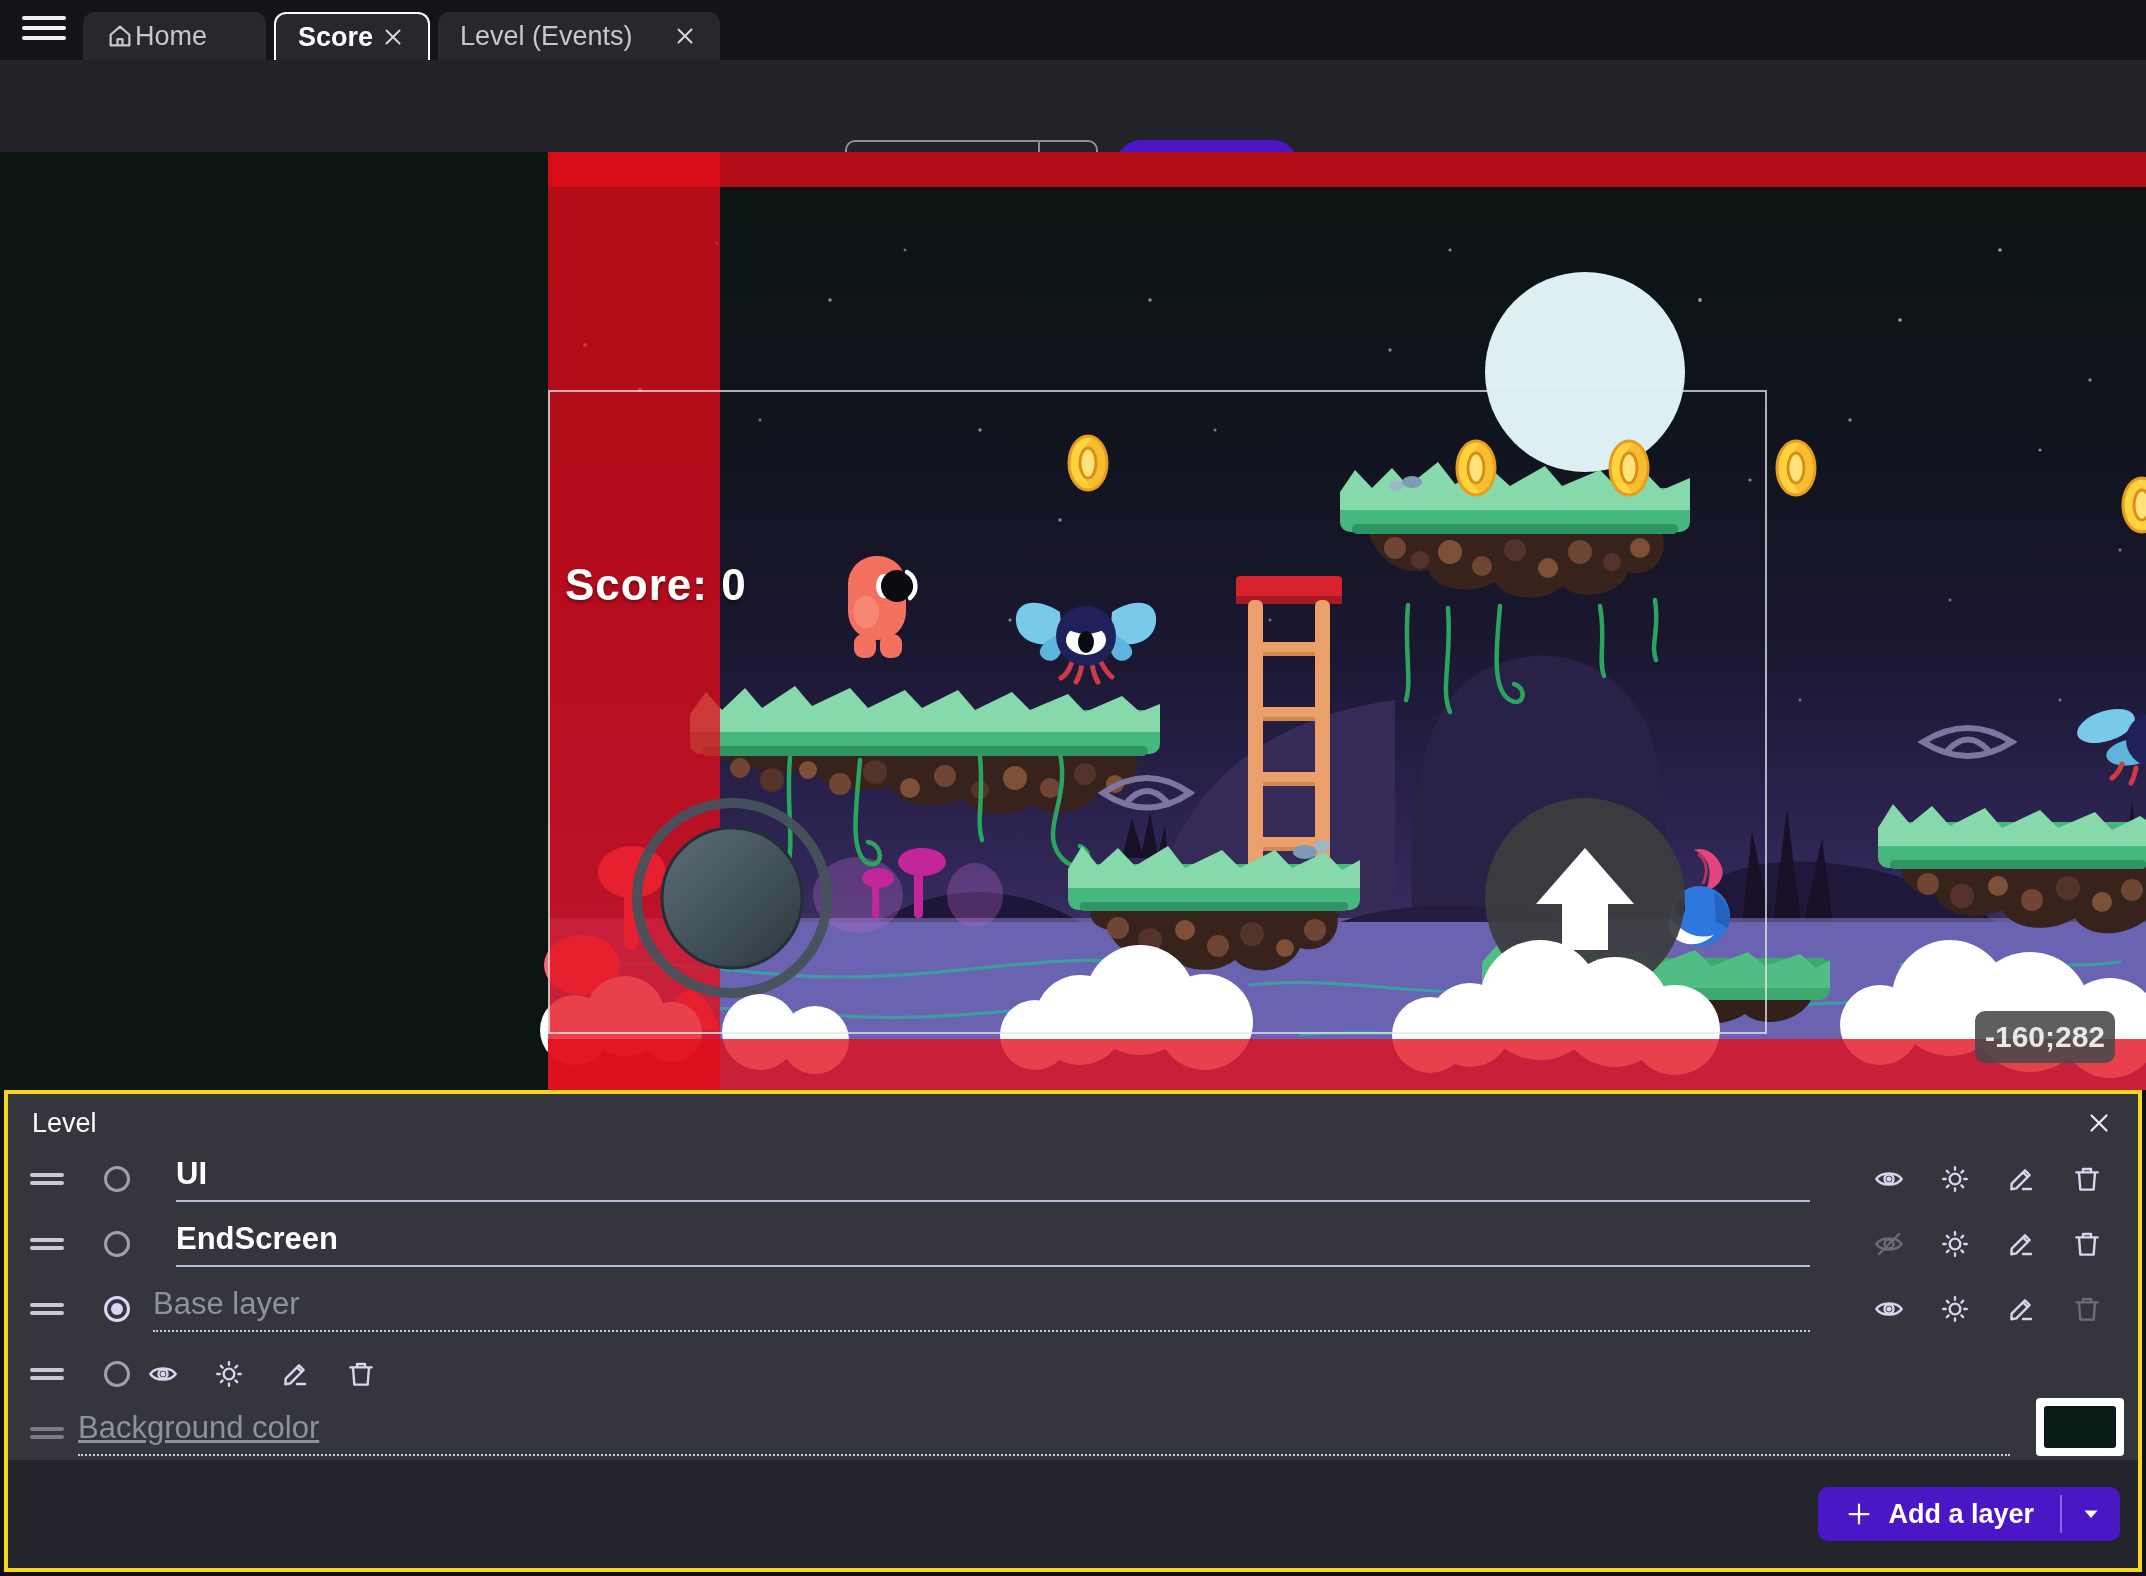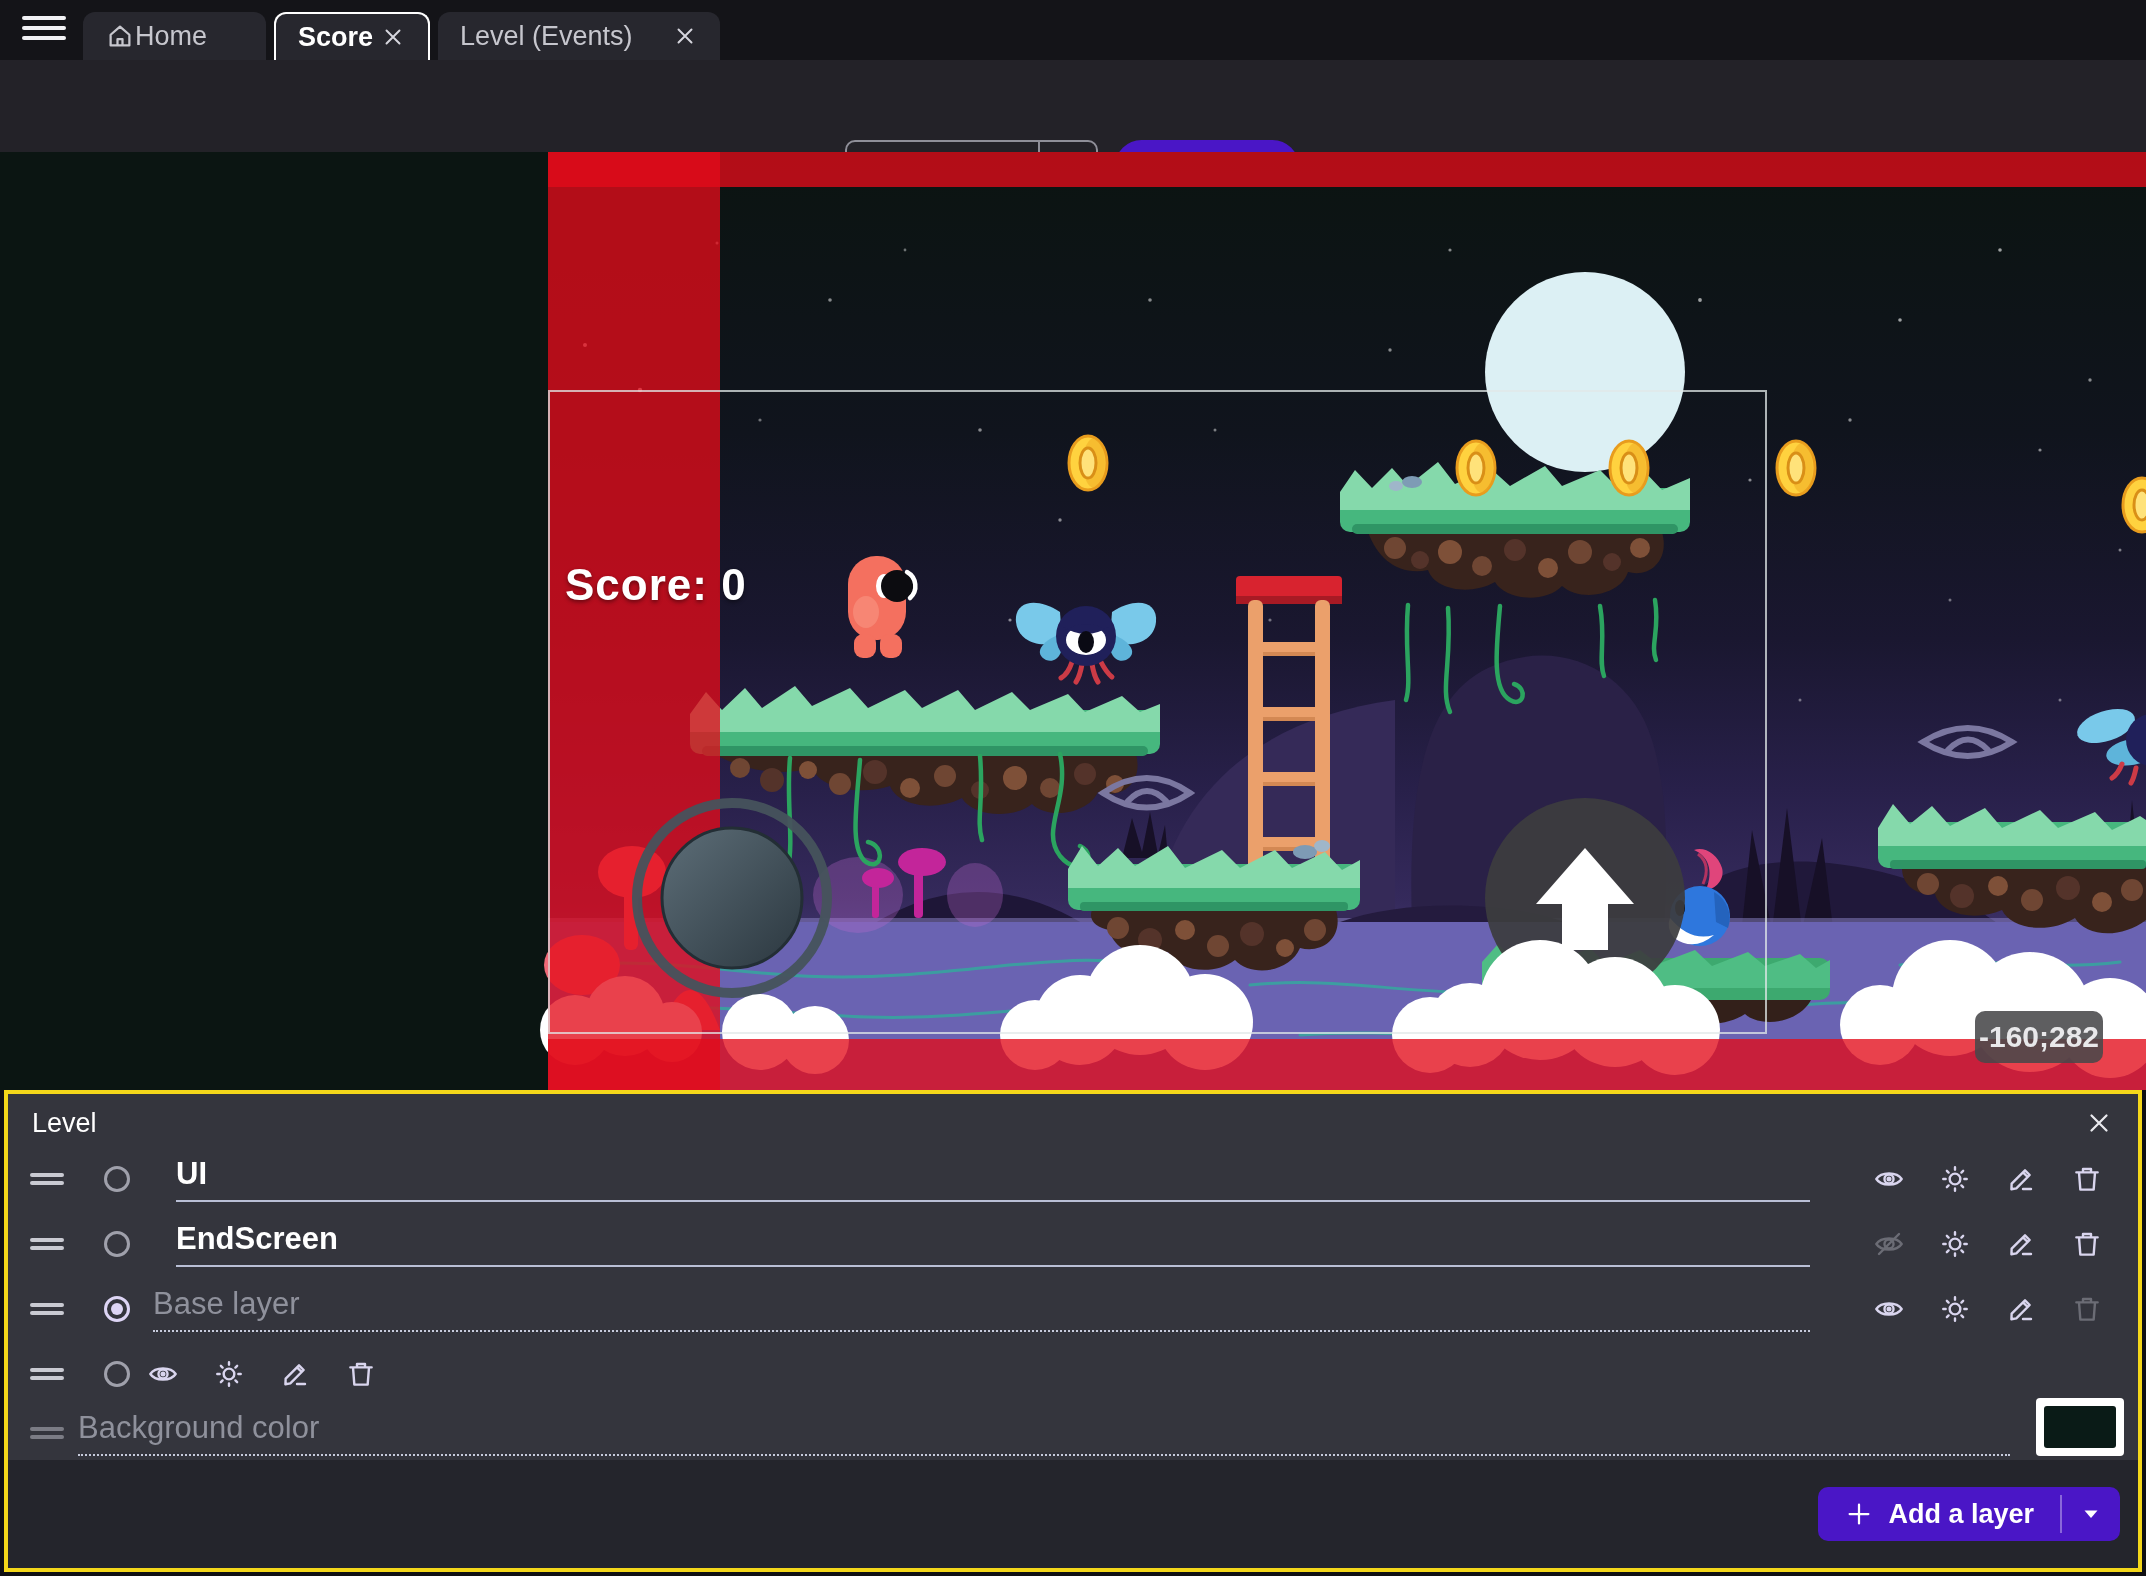--- a/index.html
+++ b/index.html
@@ -48,21 +48,21 @@
                     display:flex; align-items:center; justify-content:center; color:#211539; }
   .tdiv { position:absolute; top:104px; width:2px; height:40px; background:#3e3f45; }
 
   
   .canvas { position:absolute; left:0; top:152px; width:2146px; height:938px; background:#0b1512; overflow:hidden; }
   .canvas svg.scene { position:absolute; left:0; top:0; }
   .score { position:absolute; left:565px; top:408px; font-size:44px; font-weight:700; color:#ffffff;
            text-shadow:0 2px 4px rgba(0,0,0,.45); letter-spacing:1px; }
   .selrect { position:absolute; left:548px; top:238px; width:1219px; height:644px;
              border:2px solid rgba(225,232,232,.75); pointer-events:none; }
-  .coordbadge { position:absolute; left:1975px; top:859px; width:128px; height:52px;
+  .coordbadge { position:absolute; left:1975px; top:859px; width:140px; height:52px;
                 background:rgba(72,72,74,.88); border-radius:10px; display:flex; align-items:center;
                 justify-content:center; font-size:30px; font-weight:700; color:#e8e8ea; }
 
   
   .layers-panel { position:absolute; left:4px; top:1090px; width:2138px; height:482px;
                   border:4px solid #f4d71a; background:#34353d; display:flex; flex-direction:column; }
   .panel-head { height:52px; display:flex; align-items:center; padding:6px 24px 0 24px; }
   .panel-title { font-size:27px; color:#ffffff; }
   .panel-close { margin-left:auto; width:30px; height:30px; color:#e9e9ee; cursor:pointer; }
   .lrow { height:65px; display:flex; align-items:center; padding:0 18px; }
@@ -74,21 +74,21 @@
   .radio.checked::after { content:""; position:absolute; left:4px; top:4px; width:12px; height:12px;
                           border-radius:50%; background:#ddd5f5; }
   .lname { flex:1; margin-left:46px; margin-right:46px; font-size:31px; font-weight:700; color:#ffffff;
            border-bottom:2px solid #b9bfd6; padding-bottom:8px; cursor:text; }
   .lname.placeholder { color:#8f919c; font-weight:400; border-bottom:2px dotted #c7cbdc;margin-left:23px; }
   .rowic { width:66px; height:44px; color:#d9d5ee; cursor:pointer; display:flex; align-items:center; justify-content:center; }
   .rowic.dim { color:#6b6c75; cursor:default; }
   .bgcolor-row { height:54px; display:flex; align-items:center; padding:0 18px; position:relative; }
   .bgcolor-field { flex:1; display:flex; align-items:flex-end; border-bottom:2px dotted #c7cbdc;
                    padding-bottom:8px; margin-left:14px; margin-right:110px; cursor:text; }
-  .bgcolor-label { font-size:31px; color:#8f919c; }
+  .bgcolor-label { font-size:31px; color:#8f919c;text-decoration:underline; }
   .swatch { position:absolute; right:14px; top:-8px; width:88px; height:58px; background:#ffffff;
             border-radius:4px; padding:8px; cursor:pointer; }
   .swatch .chip { width:100%; height:100%; border-radius:3px; }
   .panel-footer { flex:1; background:#24252c; display:flex; align-items:center; justify-content:flex-end; padding-right:18px; }
   .add-layer { height:54px; display:flex; background:#4a16c6; border-radius:10px; overflow:hidden;
                color:#fff; cursor:pointer; }
   .add-main { display:flex; align-items:center; gap:14px; padding:0 26px; }
   .add-label { font-size:27px; font-weight:700;text-align:right; }
   .add-sep { width:2px; background:rgba(255,255,255,.35); margin:8px 0; }
   .add-arrow { width:58px; display:flex; align-items:center; justify-content:center; }

